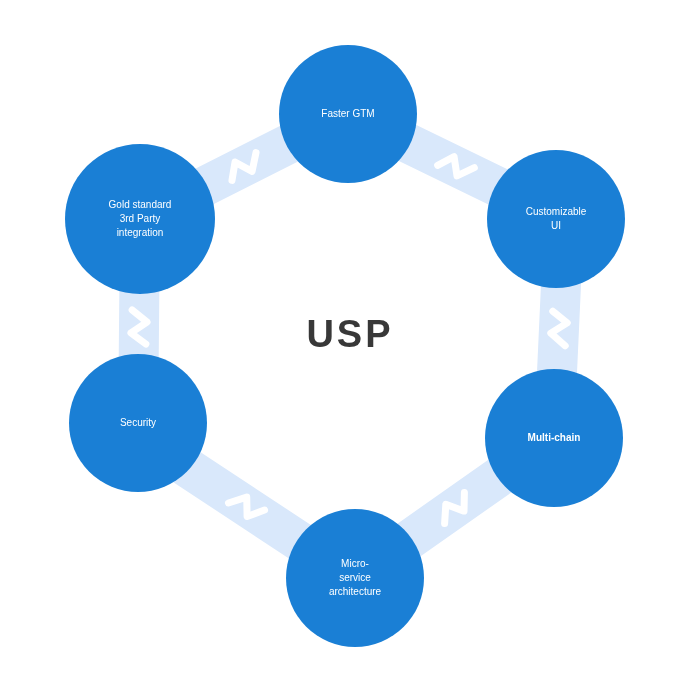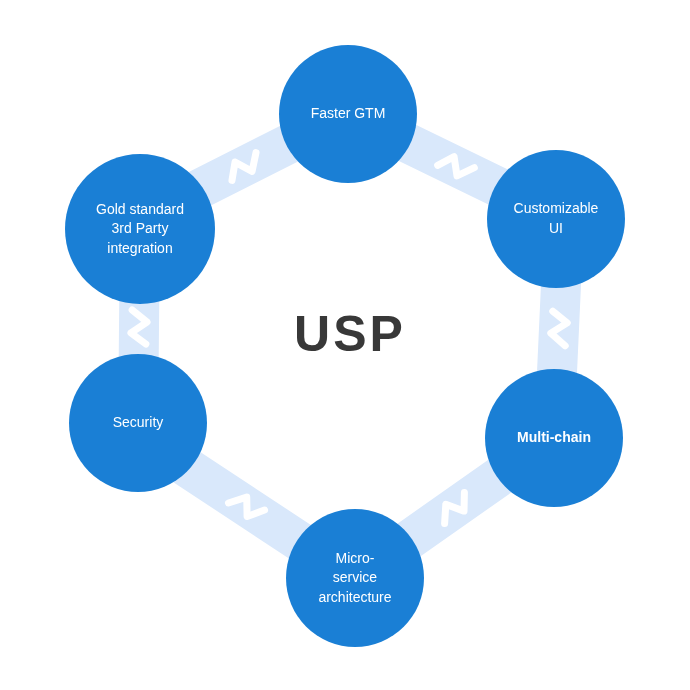--- a/index.html
+++ b/index.html
@@ -44,37 +44,37 @@
     background: var(--node-fill, #1a7fd5);
     color: var(--node-text, #ffffff);
     display: flex;
     align-items: center;
     justify-content: center;
     text-align: center;
     transform: translate(-50%, -50%);
   }
   .node span {
     white-space: pre-line;
-    font-size: 14px;
+    font-size: 10px;
     line-height: 1.4;
     display: block;
     padding: 4px;
   }
   .n-faster-gtm      { left: 348px; top: 114px; }
   .n-customizable-ui { left: 556px; top: 219px; }
   .n-multi-chain     { left: 554px; top: 438px; font-weight: bold; }
   .n-micro-service   { left: 355px; top: 578px; }
   .n-security        { left: 138px; top: 423px; }
-  .n-gold-standard   { left: 140px; top: 229px; width: 150px; height: 150px; }
+  .n-gold-standard   { left: 140px; top: 219px; width: 150px; height: 150px; }
   .title {
     position: absolute;
     left: 350px;
     top: 334px;
     transform: translate(-50%, -50%);
-    font-size: 50px;
+    font-size: 38px;
     font-weight: 700;
     letter-spacing: 3px;
     color: var(--title-color, #383838);
   }
 </style>
 </head>
 <body>
 
 <div class="stage">
 

